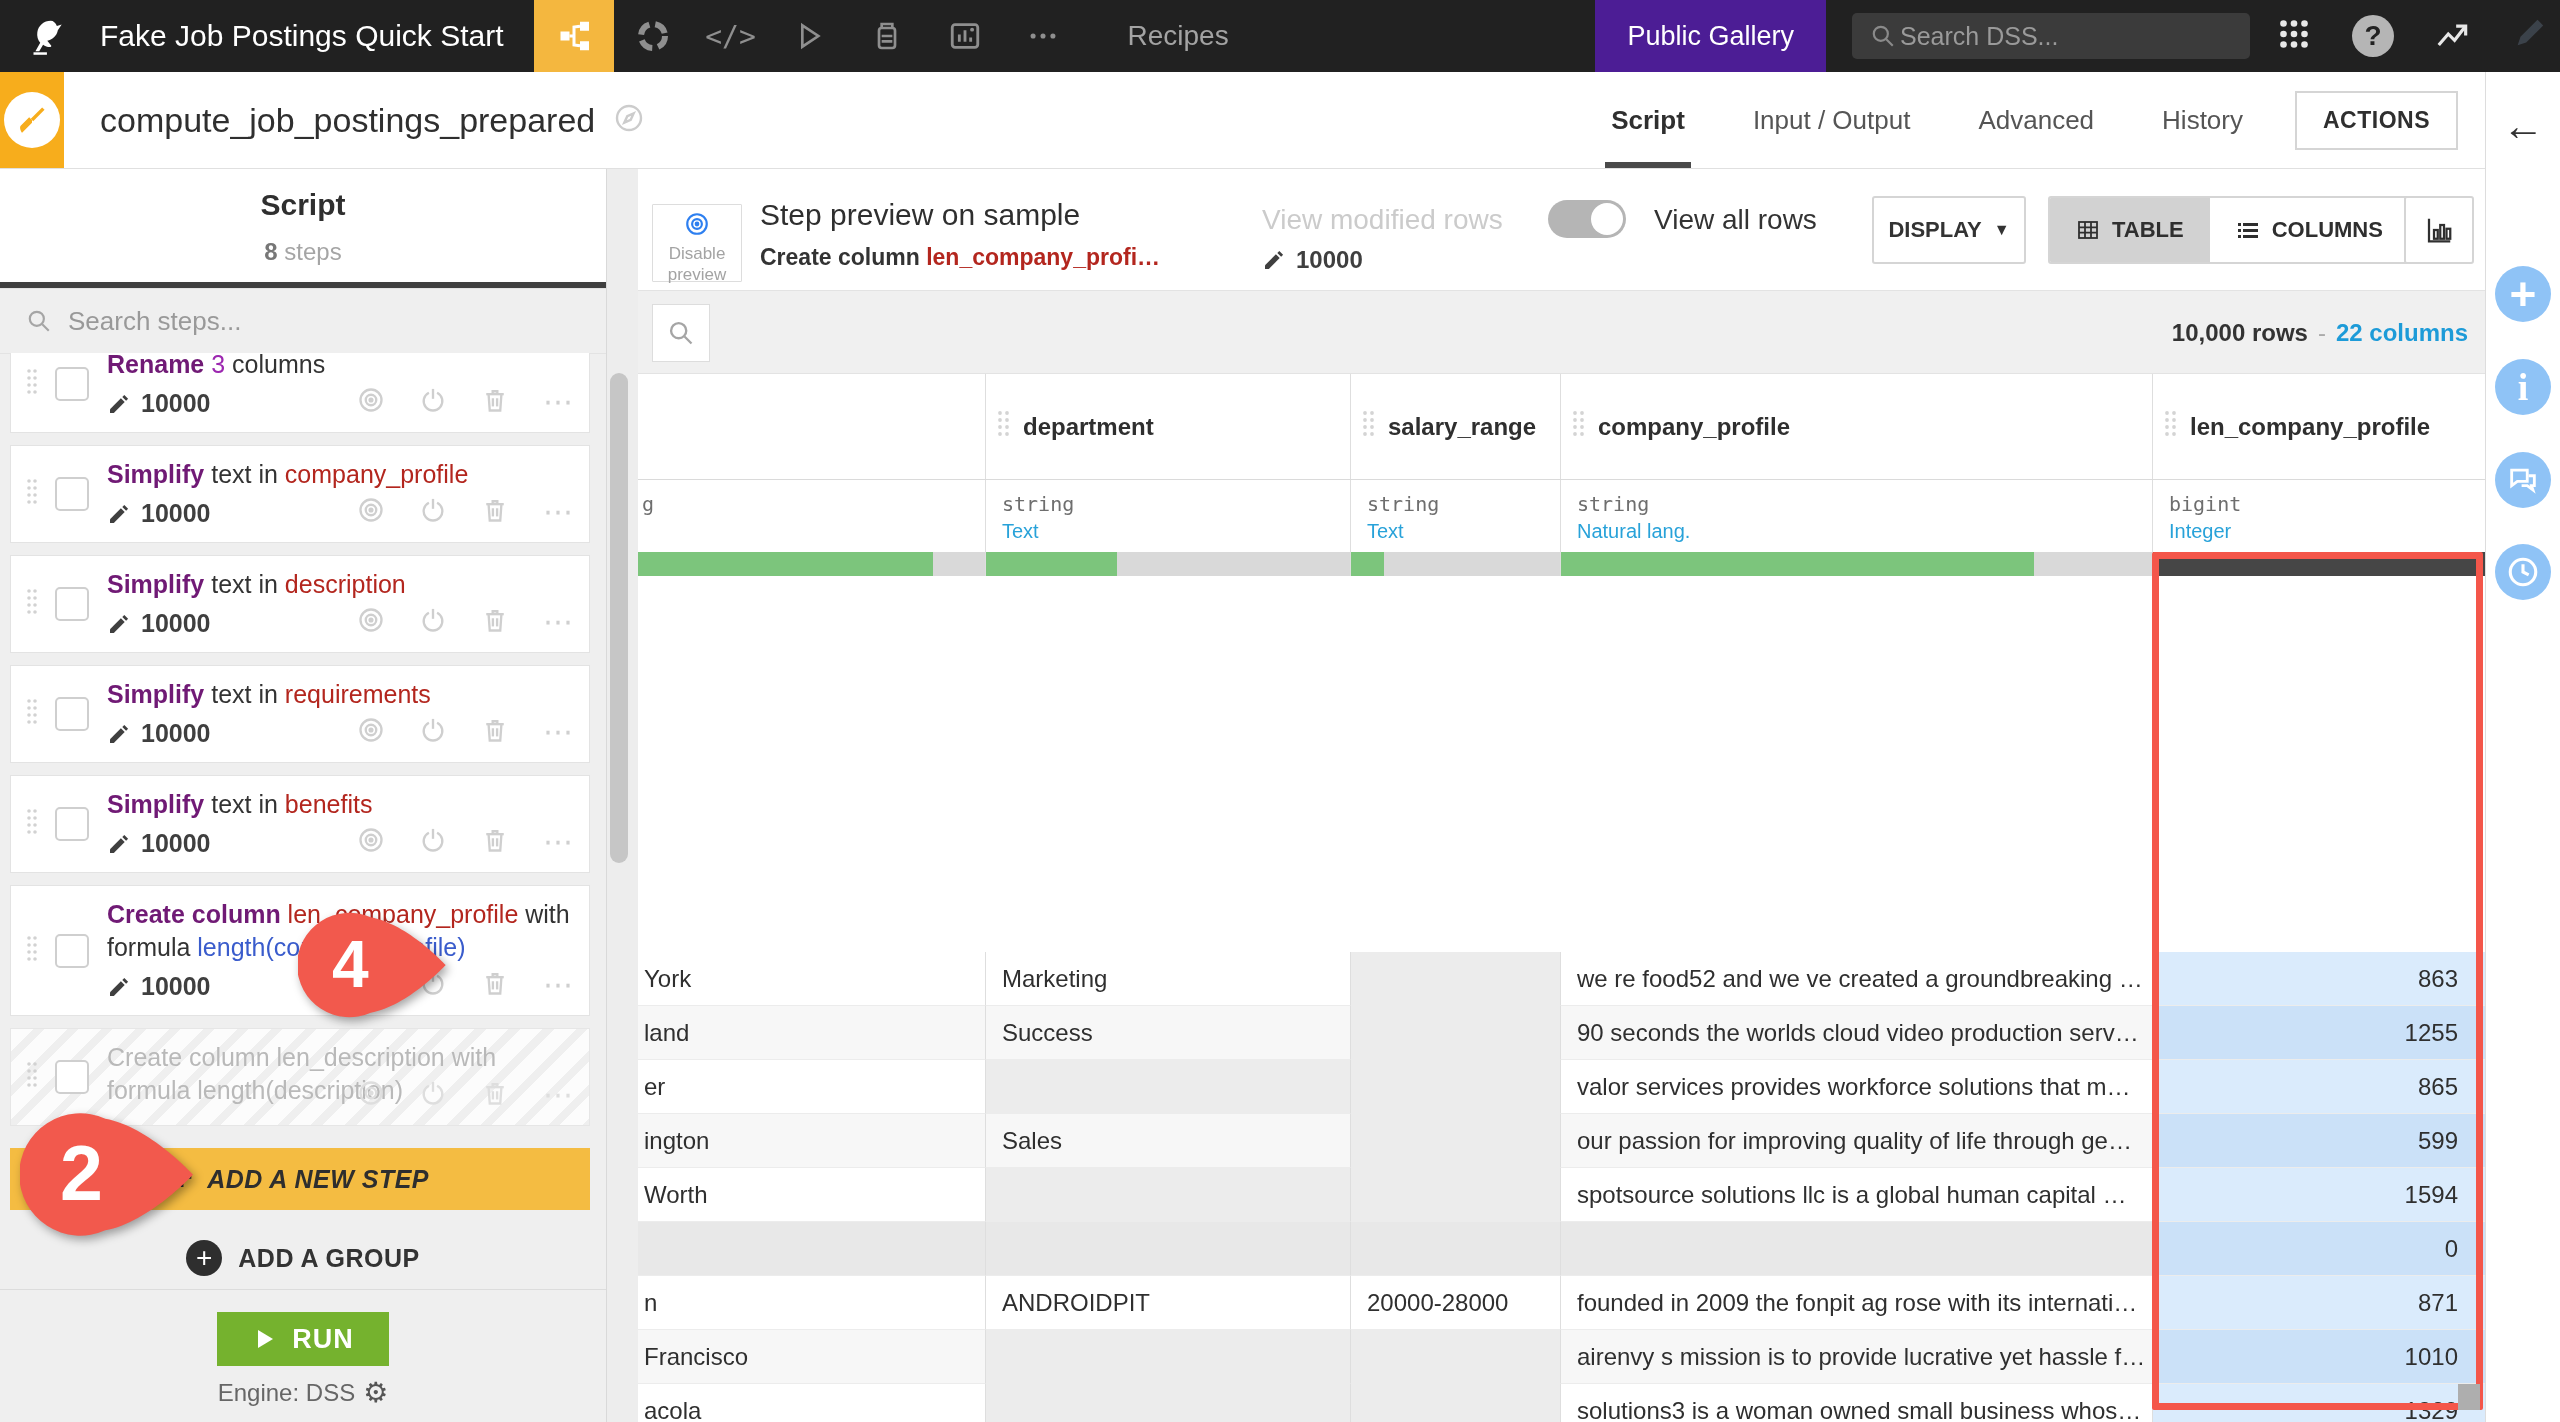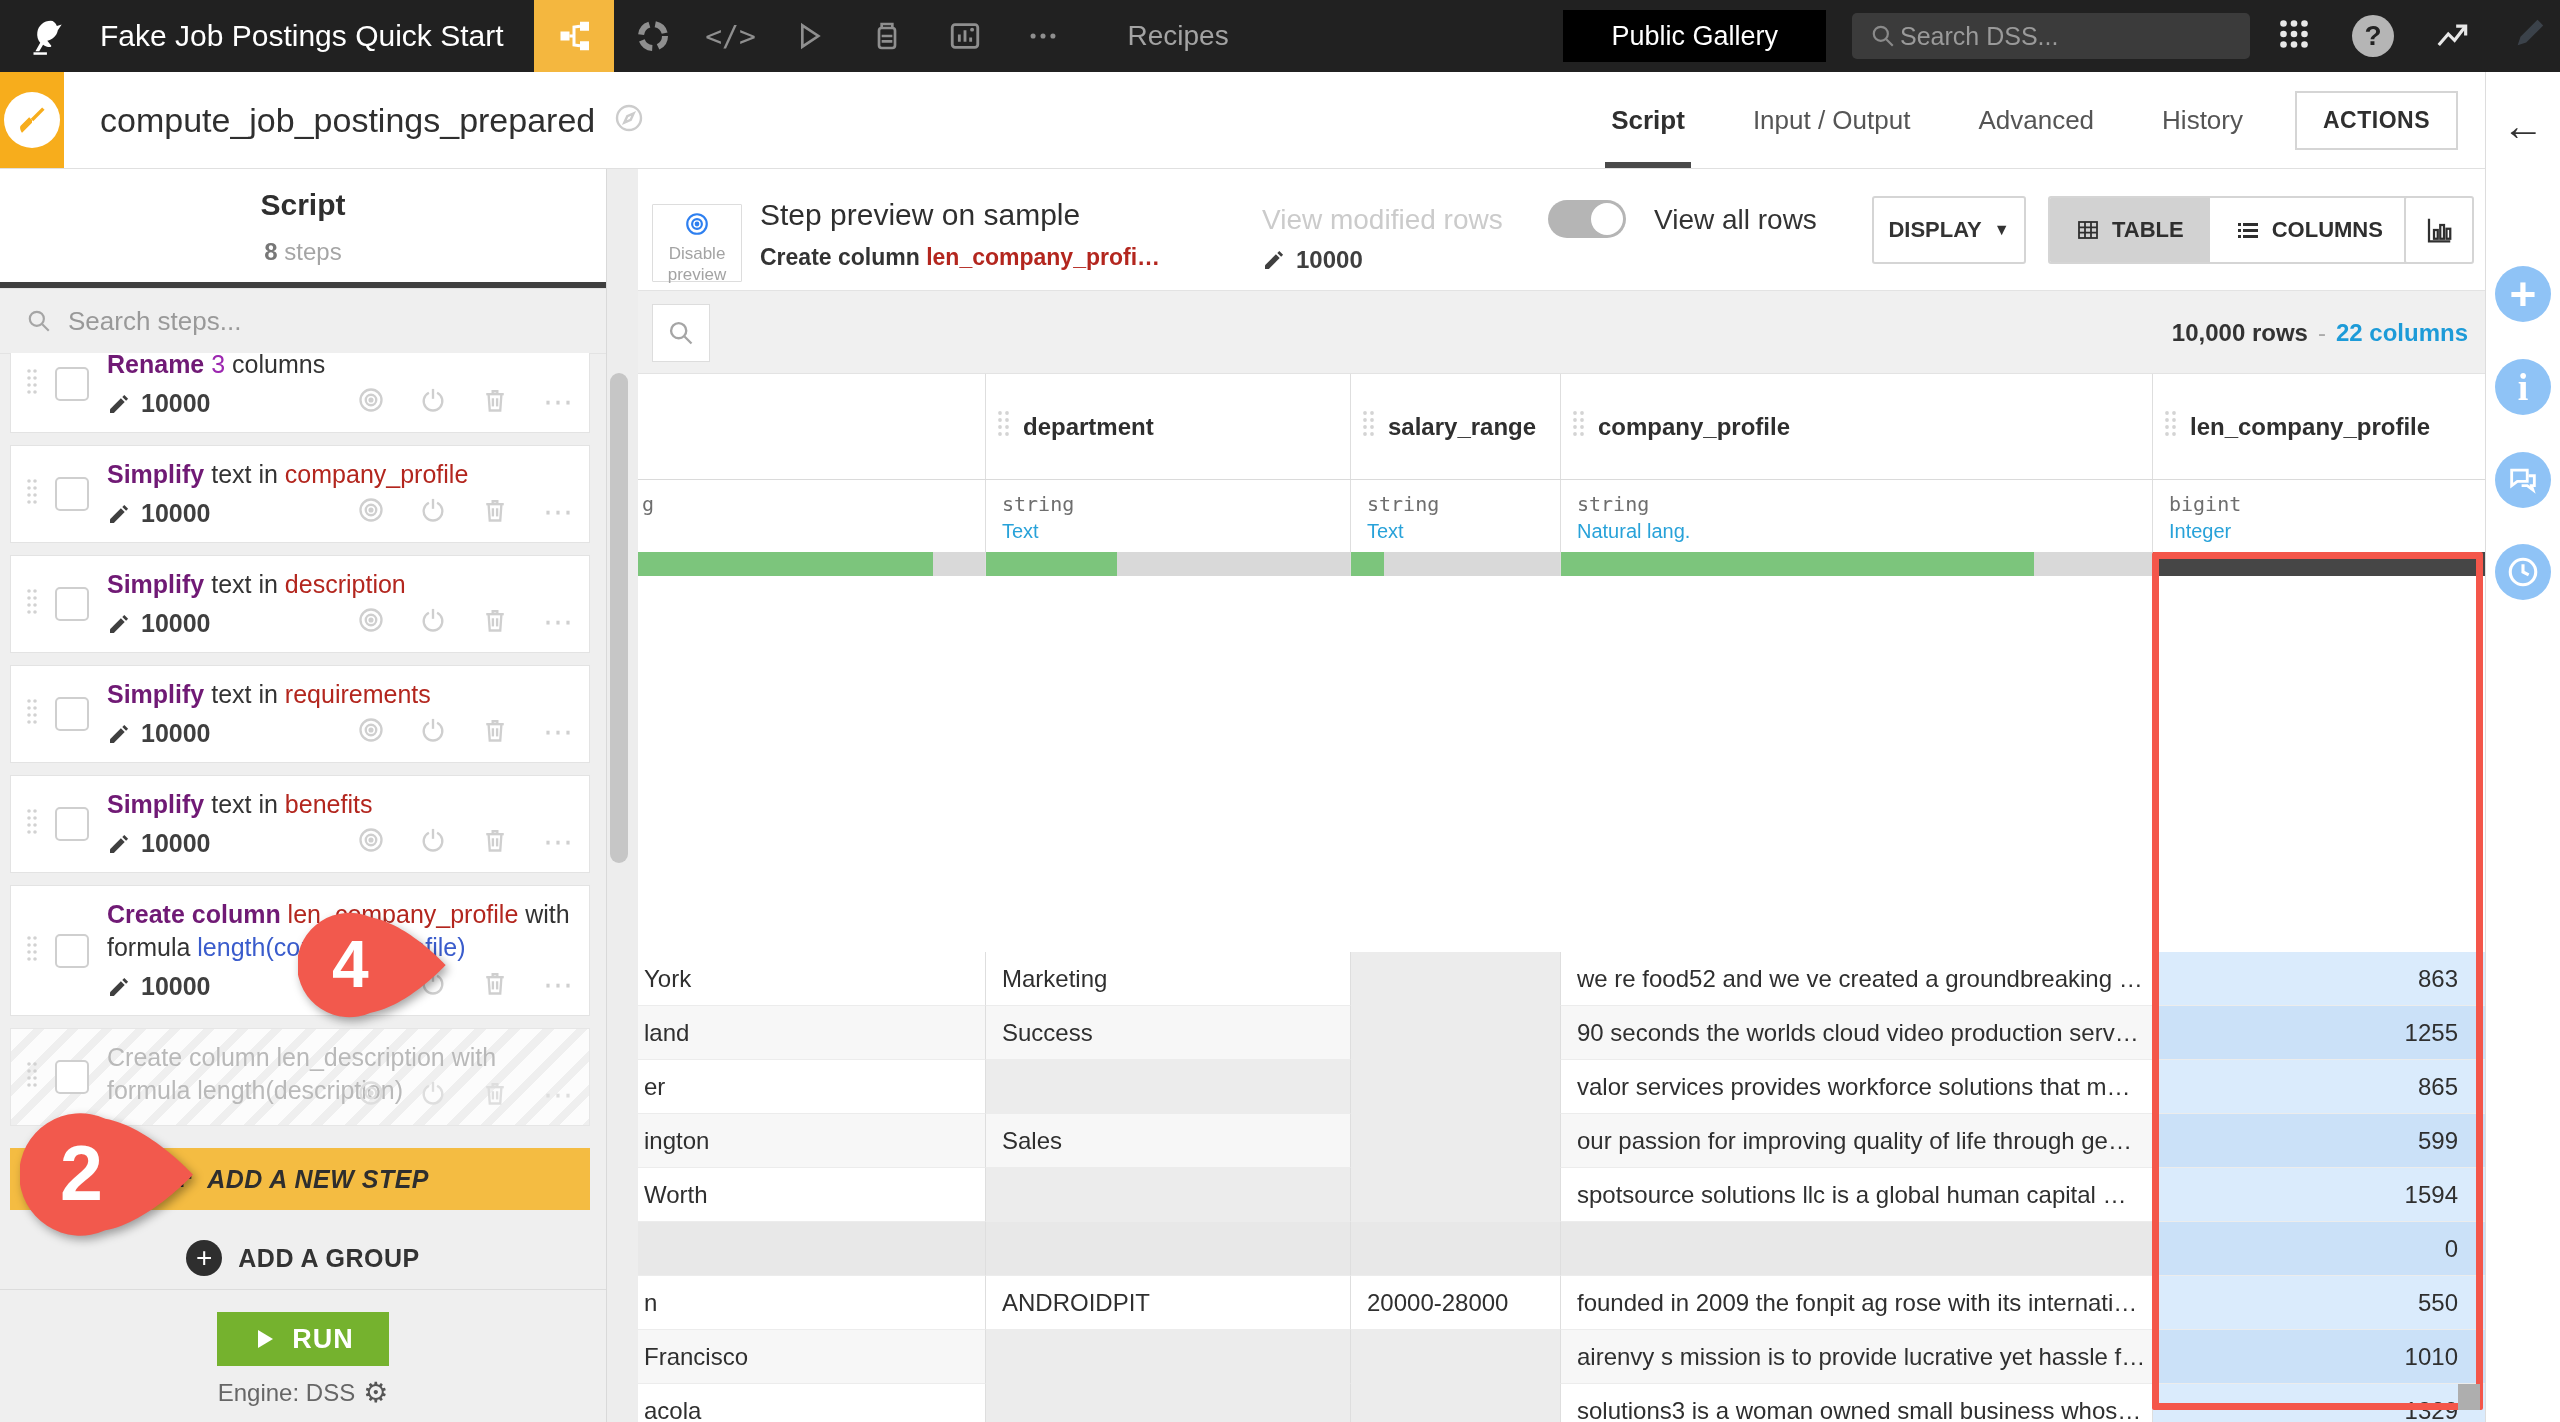--- a/index.html
+++ b/index.html
@@ -8,21 +8,21 @@
   
   .topbar{position:absolute;left:0;top:0;width:2560px;height:72px;background:#212121;
           display:flex;align-items:center;z-index:50;}
   .tb-logo{margin-left:22px;width:46px;height:46px;flex:0 0 auto;}
   .tb-title{margin-left:32px;font-size:30px;color:#fff;white-space:nowrap;}
   .tb-flow{margin-left:30px;width:80px;height:72px;background:#F4B73F;display:flex;align-items:center;justify-content:center;}
   .tb-ic{width:78px;height:72px;display:flex;align-items:center;justify-content:center;color:#8f8f8f;}
   .tb-code{font-family:"DejaVu Sans Mono",monospace;font-size:28px;color:#8f8f8f;}
   .tb-crumb{margin-left:46px;font-size:28px;color:#a3a3a3;}
   .tb-right{margin-left:auto;display:flex;align-items:center;height:72px;}
-  .tb-gallery{height:52px;display:flex;align-items:center;padding:0 48px;background:#000000;color:#fff;font-size:27px;}
+  .tb-gallery{height:72px;display:flex;align-items:center;padding:0 32px;background:#4c1d95;color:#fff;font-size:27px;}
   .tb-search{width:380px;height:46px;background:#3b3b3b;border-radius:5px;margin:0 26px;
              display:flex;align-items:center;padding-left:18px;gap:4px;color:#9a9a9a;font-size:25px;}
   .tb-help{width:42px;height:42px;border-radius:50%;background:#b5b5b5;color:#222;font-weight:bold;
            font-size:28px;display:flex;align-items:center;justify-content:center;}
   .tb-gap{width:40px;}
   
   .rheader{position:absolute;left:0;top:72px;width:2486px;height:96px;background:#fff;
            border-bottom:1px solid #e0e0e0;display:flex;align-items:center;z-index:40;}
   .r-tile{width:64px;height:96px;background:#F7AD1C;display:flex;align-items:center;justify-content:center;flex:0 0 auto;}
   .r-circ{width:56px;height:56px;border-radius:50%;background:#fff;display:flex;align-items:center;justify-content:center;}
@@ -823,21 +823,21 @@
           <div class="td c1 bl" style="width: 365px;"></div>
           <div class="td c2 bl" style="width: 210px;"></div>
           <div class="td c3 bl" style="width: 592px;"></div>
           <div class="td c4 bl len" style="width: 334px;">0</div>
         </div>
         <div class="tr odd">
           <div class="td c0" style="width: 347px;">n</div>
           <div class="td c1 bl" style="width: 365px;">ANDROIDPIT</div>
           <div class="td c2 bl" style="width: 210px;">20000-28000</div>
           <div class="td c3 bl" style="width: 592px;">founded in 2009 the fonpit ag rose with its internati…</div>
-          <div class="td c4 bl len" style="width: 334px;">550</div>
+          <div class="td c4 bl len" style="width: 334px;">871</div>
         </div>
         <div class="tr even">
           <div class="td c0" style="width: 347px;">Francisco</div>
           <div class="td c1 bl emptycell" style="width: 365px;"></div>
           <div class="td c2 bl emptycell" style="width: 210px;"></div>
           <div class="td c3 bl" style="width: 592px;">airenvy s mission is to provide lucrative yet hassle f…</div>
           <div class="td c4 bl len" style="width: 334px;">1010</div>
         </div>
         <div class="tr odd">
           <div class="td c0" style="width: 347px;">acola</div>

